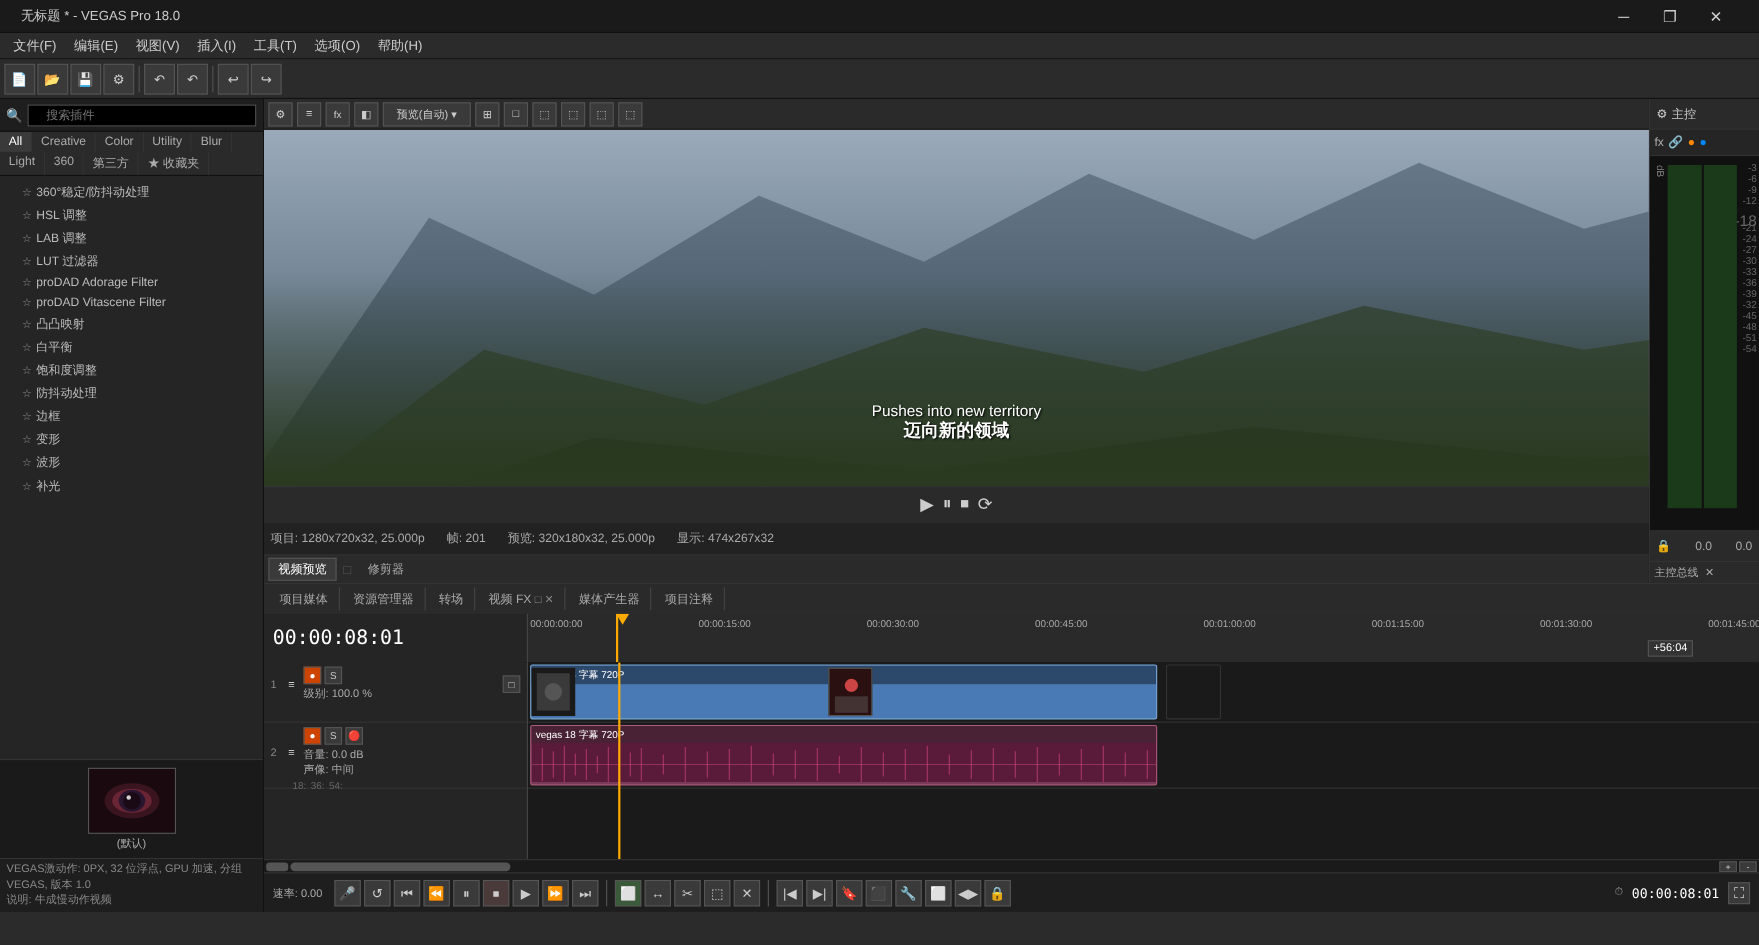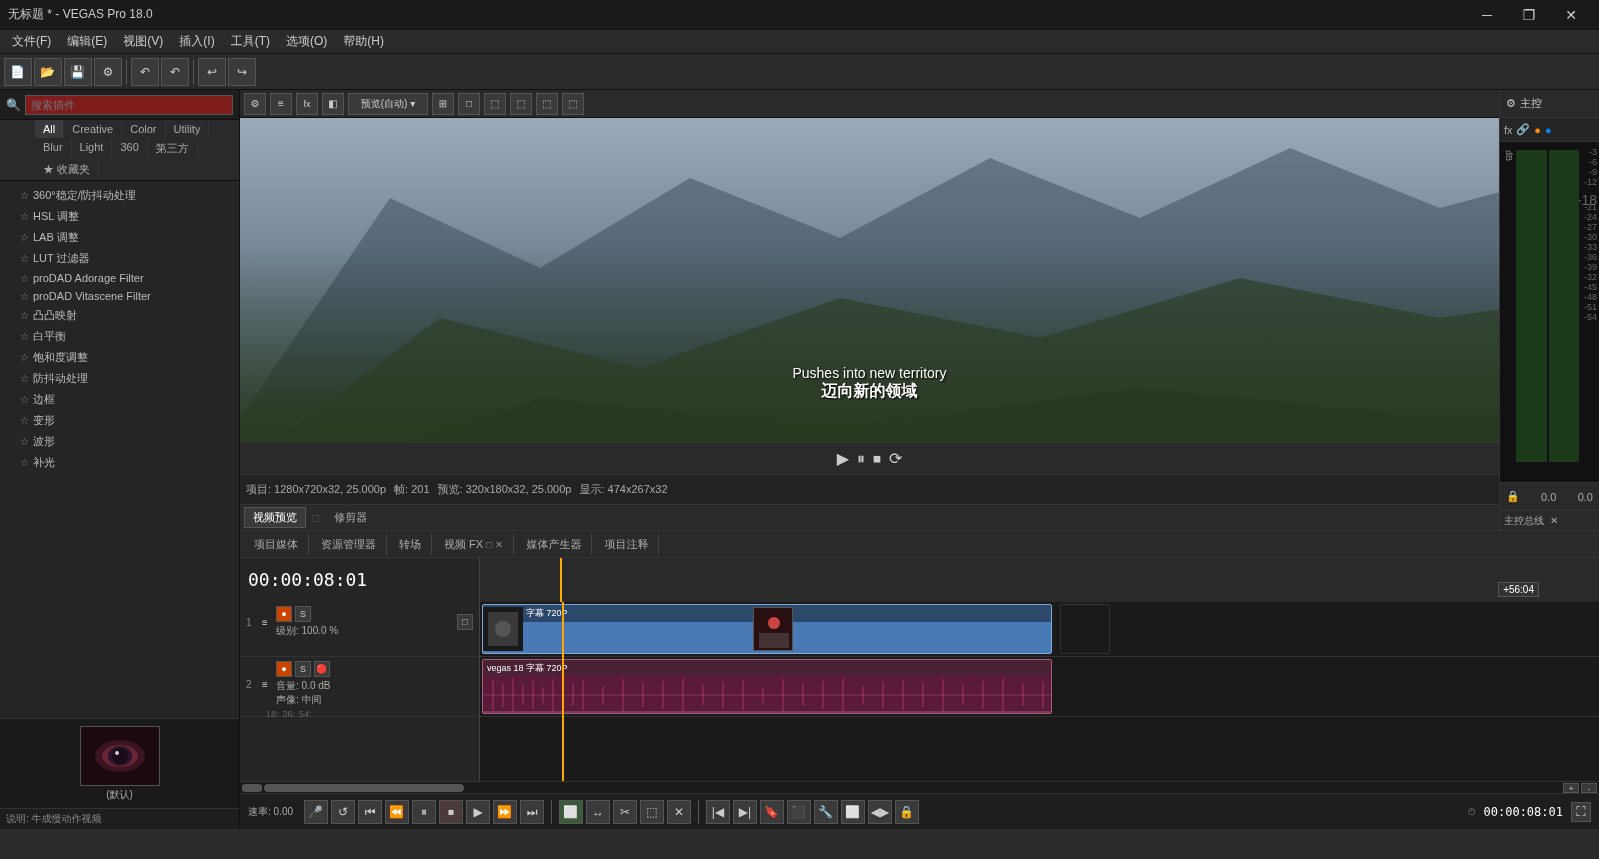--- a/index.html
+++ b/index.html
@@ -1,40 +1,40 @@
 <!DOCTYPE html>
 <html><head>
   <meta charset="utf-8">
   <style>
     * { margin: 0; padding: 0; box-sizing: border-box; }
     body { background: #2b2b2b; color: #ccc; font-family: 'SimSun', 'Microsoft YaHei', sans-serif; font-size: 12px; width: 1599px; height: 859px; overflow: hidden; }
 
     
-    #title-bar { background: #1a1a1a; height: 30px; display: flex; align-items: center; justify-content: space-between; padding: 0 8px; border-bottom: 1px solid #111; }
+    #title-bar { background: #1a1a1a; height: 30px; display: flex; align-items: center; justify-content: space-between; padding: 0 19px; border-bottom: 1px solid #111; }
     #title-bar .title { color: #ccc; font-size: 12px; }
     #title-bar .win-controls { display: flex; gap: 2px; }
     #title-bar .win-btn { width: 40px; height: 28px; background: transparent; border: none; color: #ccc; cursor: pointer; font-size: 14px; display: flex; align-items: center; justify-content: center; }
 
     
     #menu-bar { background: #2b2b2b; height: 24px; display: flex; align-items: center; padding: 0 4px; border-bottom: 1px solid #111; }
     #menu-bar .menu-item { padding: 2px 8px; cursor: pointer; color: #ccc; font-size: 12px; }
 
     
     #toolbar { background: #2b2b2b; height: 36px; display: flex; align-items: center; padding: 0 4px; border-bottom: 1px solid #111; gap: 2px; }
     .toolbar-btn { width: 28px; height: 28px; background: #3a3a3a; border: 1px solid #555; color: #ccc; cursor: pointer; display: flex; align-items: center; justify-content: center; font-size: 12px; }
     .toolbar-sep { width: 1px; height: 24px; background: #555; margin: 0 2px; }
 
     
     #main { display: flex; height: calc(859px - 30px - 24px - 36px - 30px); }
 
     
     #left-panel { width: 240px; background: #252525; border-right: 1px solid #111; display: flex; flex-direction: column; }
     #fx-search { height: 30px; background: #1e1e1e; border-bottom: 1px solid #111; display: flex; align-items: center; padding: 0 6px; gap: 4px; }
     #fx-search input { flex: 1; background: #333; border: 1px solid #555; color: #ccc; padding: 2px 4px; font-size: 11px; height: 20px; }
-    #fx-tabs { display: flex; background: #2a2a2a; border-bottom: 1px solid #111; flex-wrap: wrap; padding-left: 35px; }
+    #fx-tabs { display: flex; background: #2a2a2a; border-bottom: 1px solid #111; flex-wrap: wrap; }
     .fx-tab { padding: 3px 8px; cursor: pointer; font-size: 11px; color: #aaa; border-right: 1px solid #333; }
     .fx-tab.active { background: #3a3a3a; color: #fff; }
     #fx-list { flex: 1; overflow-y: auto; padding: 4px 0; }
     .fx-item { padding: 3px 8px 3px 20px; cursor: pointer; font-size: 11px; color: #bbb; display: flex; align-items: center; gap: 4px; }
     .fx-item .star { color: #888; font-size: 10px; }
     #fx-preview { height: 90px; background: #1a1a1a; border-top: 1px solid #333; display: flex; flex-direction: column; align-items: center; justify-content: center; padding: 4px; }
     #fx-preview-img { width: 80px; height: 60px; background: #222; border: 1px solid #555; overflow: hidden; display: flex; align-items: center; justify-content: center; }
     #fx-preview-label { font-size: 10px; color: #aaa; margin-top: 2px; }
     #fx-info { padding: 3px 6px; font-size: 10px; color: #888; border-top: 1px solid #333; background: #1e1e1e; }
     #fx-info-text { line-height: 1.4; }
@@ -48,21 +48,21 @@
     
     #preview-area { flex: 1; background: #1a1a1a; display: flex; flex-direction: column; }
     #preview-toolbar { height: 28px; background: #2a2a2a; border-bottom: 1px solid #111; display: flex; align-items: center; padding: 0 4px; gap: 4px; }
     .preview-btn { width: 22px; height: 22px; background: #3a3a3a; border: 1px solid #555; color: #ccc; cursor: pointer; display: flex; align-items: center; justify-content: center; font-size: 10px; }
     #preview-canvas { flex: 1; background: #404040; position: relative; overflow: hidden; display: flex; align-items: center; justify-content: center; }
     #preview-subtitle { position: absolute; bottom: 40px; left: 50%; transform: translateX(-50%); text-align: center; }
     #preview-subtitle .en { color: #fff; font-size: 14px; text-shadow: 1px 1px 2px #000; }
     #preview-subtitle .cn { color: #fff; font-size: 16px; font-weight: bold; text-shadow: 1px 1px 2px #000; }
     #preview-controls { height: 32px; background: #2a2a2a; border-top: 1px solid #333; display: flex; align-items: center; justify-content: center; gap: 8px; }
     .ctrl-btn { color: #ccc; cursor: pointer; font-size: 16px; }
-    #preview-info { height: 30px; background: #222; border-top: 1px solid #333; display: flex; align-items: center; padding: 0 6px; gap: 8px; font-size: 11px; color: #aaa; }
+    #preview-info { height: 30px; background: #222; border-top: 1px solid #333; display: flex; align-items: center; padding: 0 6px; gap: 20px; font-size: 11px; color: #aaa; }
     #preview-tabs { height: 26px; background: #2a2a2a; border-top: 1px solid #333; display: flex; align-items: center; padding: 0 4px; gap: 2px; }
     .preview-tab { padding: 2px 8px; cursor: pointer; font-size: 11px; color: #aaa; border: 1px solid transparent; }
     .preview-tab.active { background: #3a3a3a; border-color: #555; color: #fff; }
 
     
     #mixer-panel { width: 100px; background: #1e1e1e; border-left: 1px solid #333; display: flex; flex-direction: column; }
     #mixer-header { height: 28px; background: #2a2a2a; border-bottom: 1px solid #333; display: flex; align-items: center; padding: 0 6px; font-size: 11px; color: #ccc; gap: 4px; }
     #mixer-fx { height: 24px; background: #252525; border-bottom: 1px solid #333; display: flex; align-items: center; padding: 0 4px; gap: 4px; font-size: 11px; }
     #mixer-meter { flex: 1; background: #111; position: relative; padding: 4px 2px; }
     #mixer-footer { height: 28px; background: #2a2a2a; border-top: 1px solid #333; display: flex; align-items: center; justify-content: space-between; padding: 0 6px; font-size: 11px; color: #aaa; }
@@ -130,21 +130,21 @@
   <div class="toolbar-sep"></div>
   <button class="toolbar-btn">↩</button>
   <button class="toolbar-btn">↪</button>
 </div>
 
 <div id="main">
 
   <div id="left-panel">
     <div id="fx-search">
       <span style="color:#888">🔍</span>
-      <input type="text" style="flex: 1 1 0%; background: #7f1d1d; border: 1px solid rgb(85, 85, 85); color: rgb(204, 204, 204); padding: 2px 5px; font-size: 11px; height: 20px;" placeholder="搜索插件">
+      <input type="text" style="flex: 1 1 0%; background: #000000; border: 1px solid rgb(85, 85, 85); color: rgb(204, 204, 204); padding: 2px 16px; font-size: 11px; height: 20px;" placeholder="搜索插件">
     </div>
     <div id="fx-tabs">
       <span class="fx-tab active">All</span>
       <span class="fx-tab">Creative</span>
       <span class="fx-tab">Color</span>
       <span class="fx-tab">Utility</span>
       <span class="fx-tab">Blur</span>
       <span class="fx-tab">Light</span>
       <span class="fx-tab">360</span>
       <span class="fx-tab">第三方</span>
@@ -217,20 +217,21 @@
           <ellipse cx="39" cy="29" rx="18" ry="11" fill="#6a2535"></ellipse>
           <ellipse cx="39" cy="29" rx="12" ry="10" fill="#2a1530"></ellipse>
           <ellipse cx="39" cy="29" rx="8" ry="8" fill="#1a0a15"></ellipse>
           <ellipse cx="36" cy="26" rx="2" ry="2" fill="#fff" opacity="0.8"></ellipse>
         </svg>
       </div>
       <div id="fx-preview-label">(默认)</div>
     </div>
     <div id="fx-info">
       <div id="fx-info-text">
+        <div>VEGAS激动作: 0PX, 32 位浮点, GPU 加速, 分组 VEGAS, 版本 1.0</div>
         <div>说明: 牛成慢动作视频</div>
       </div>
     </div>
   </div>
 
   <div id="center-panel">
 
     <div id="center-top">
 
       <div id="preview-area">
@@ -353,20 +354,32 @@
     </div>
 
     <div id="timeline">
 
       <div id="timeline-header">
         <div id="timeline-left-header">
           <div id="time-display">00:00:08:01</div>
         </div>
         <div id="timeline-ruler-area" style="position:relative;flex:1;height:44px;background:#2a2a2a;">
 
+          <div style="height:22px;position:relative;overflow:hidden">
+            <span style="position:absolute;left:2px;top:4px;font-size:9px;color:#aaa">00:00:00:00</span>
+            <span style="position:absolute;left:155px;top:4px;font-size:9px;color:#aaa">00:00:15:00</span>
+            <span style="position:absolute;left:308px;top:4px;font-size:9px;color:#aaa">00:00:30:00</span>
+            <span style="position:absolute;left:461px;top:4px;font-size:9px;color:#aaa">00:00:45:00</span>
+            <span style="position:absolute;left:614px;top:4px;font-size:9px;color:#aaa">00:01:00:00</span>
+            <span style="position:absolute;left:767px;top:4px;font-size:9px;color:#aaa">00:01:15:00</span>
+            <span style="position:absolute;left:920px;top:4px;font-size:9px;color:#aaa">00:01:30:00</span>
+            <span style="position:absolute;left:1073px;top:4px;font-size:9px;color:#aaa">00:01:45:00</span>
+
+            <div style="position:absolute;left:80px;top:0;width:0;height:0;border-left:6px solid transparent;border-right:6px solid transparent;border-top:10px solid #ffaa00"></div>
+          </div>
 
           <div style="position:absolute;right:60px;top:24px;background:#333;border:1px solid #555;padding:1px 4px;font-size:10px;color:#fff">+56:04</div>
 
           <div style="position:absolute;left:80px;top:0;width:2px;height:44px;background:#ffaa00"></div>
         </div>
       </div>
 
       <div id="timeline-tracks">
 
         <div id="track-headers">

